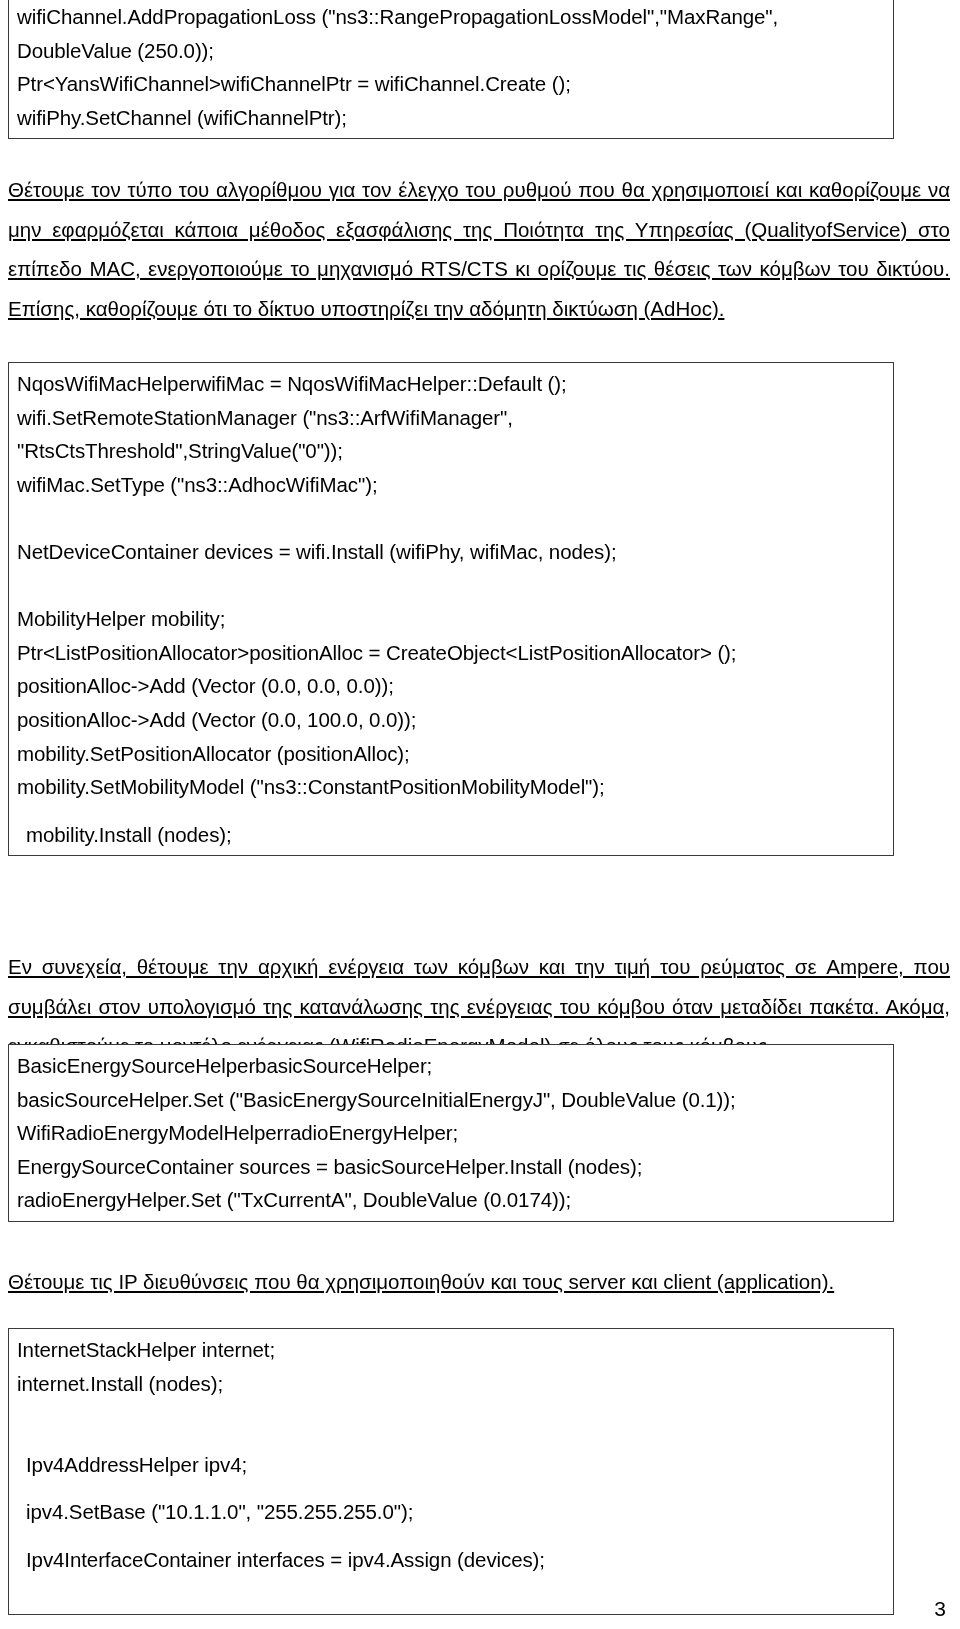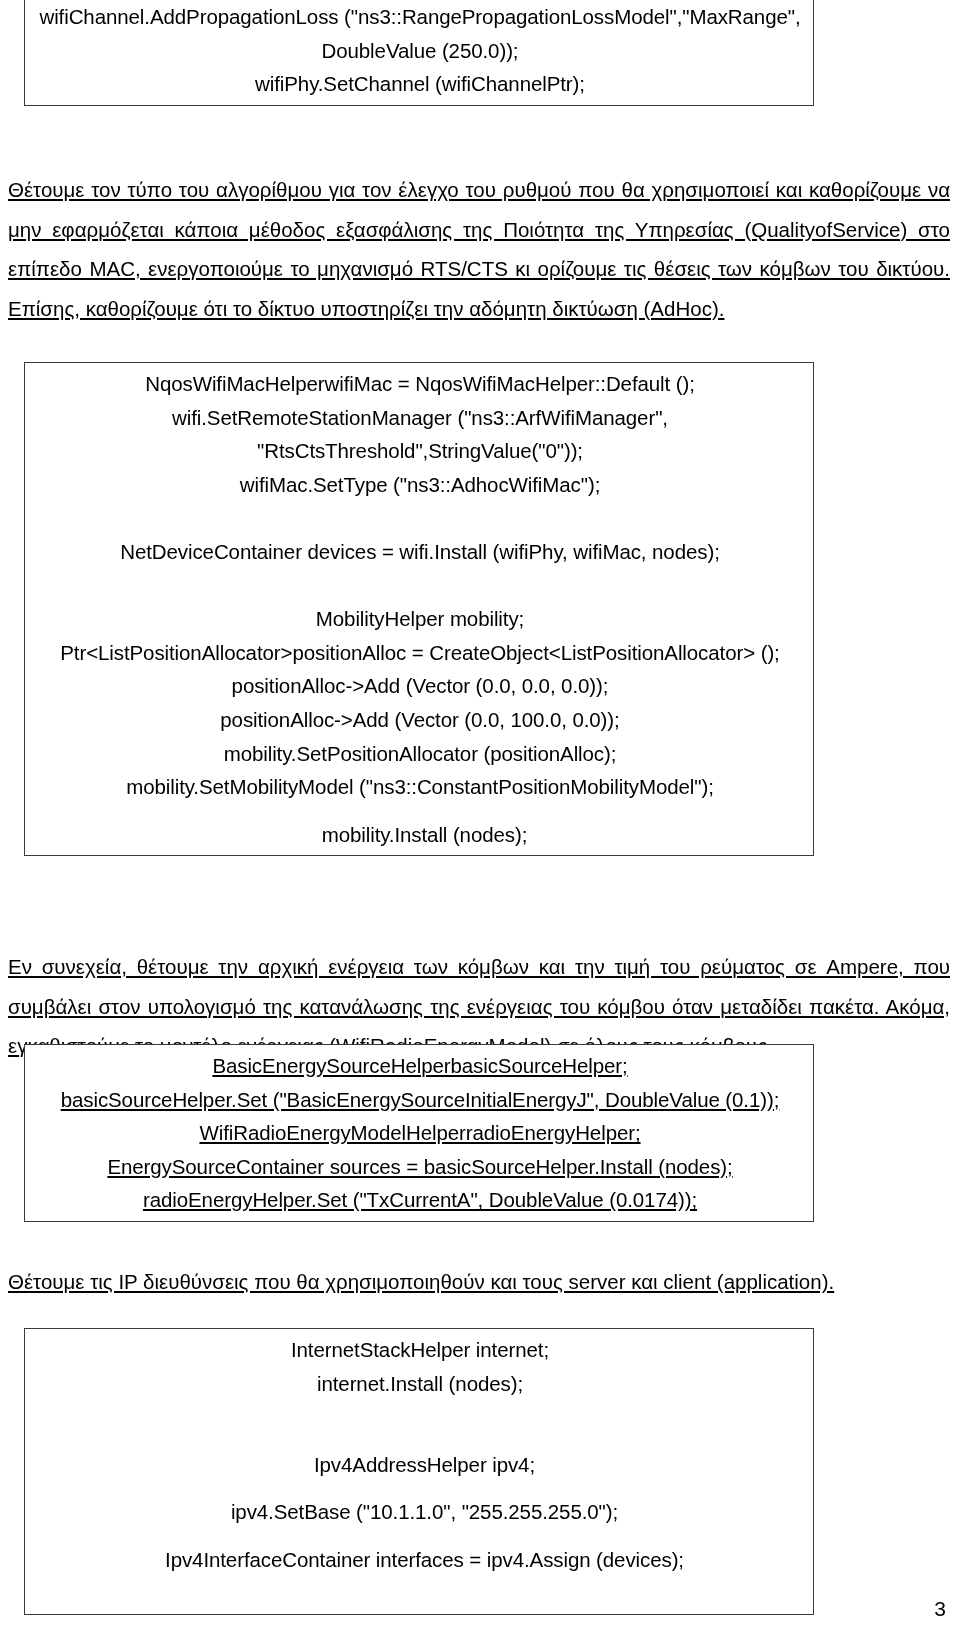--- a/index.html
+++ b/index.html
@@ -18,27 +18,26 @@
   .page {
     position: relative;
     width: 960px;
     height: 1629px;
     box-sizing: border-box;
   }
 
   
   .codebox {
     position: absolute;
-    left: 24px;
-    width: 790px;
+    left: 8px;
+    width: 886px;
     box-sizing: border-box;
     border: 1.5px solid #3a3a3a;
     background: #ffffff;
     padding: 4px 6px 4px 8px;
-    text-align: center;
   }
   .codebox.clipped-top {
     border-top: none;
     padding-top: 0;
   }
   .code-line {
     font-family: "Liberation Sans", sans-serif;
     font-size: 20.5px;
     line-height: 33.6px;
     white-space: pre;
@@ -81,41 +80,42 @@
   }
 </style>
 </head>
 <body>
 
 <div class="page">
   <div id="content-root">
       <div class="codebox clipped-top" style="top: 0px;">
         <div class="code-line">wifiChannel.AddPropagationLoss ("ns3::RangePropagationLossModel","MaxRange",</div>
         <div class="code-line">DoubleValue (250.0));</div>
+        <div class="code-line">Ptr&lt;YansWifiChannel&gt;wifiChannelPtr = wifiChannel.Create ();</div>
         <div class="code-line">wifiPhy.SetChannel (wifiChannelPtr);</div>
       </div>
       <div class="para" style="top: 170px;">Θέτουμε τον τύπο του αλγορίθμου για τον έλεγχο του ρυθμού που θα χρησιμοποιεί και καθορίζουμε να μην εφαρμόζεται κάποια μέθοδος εξασφάλισης της Ποιότητα της Υπηρεσίας (QualityofService) στο επίπεδο MAC, ενεργοποιούμε το μηχανισμό RTS/CTS κι ορίζουμε τις θέσεις των κόμβων του δικτύου. Επίσης, καθορίζουμε ότι το δίκτυο υποστηρίζει την αδόμητη δικτύωση (AdHoc).</div>
       <div class="codebox" style="top: 362px;">
         <div class="code-line">NqosWifiMacHelperwifiMac = NqosWifiMacHelper::Default ();</div>
         <div class="code-line">wifi.SetRemoteStationManager ("ns3::ArfWifiManager",</div>
         <div class="code-line">"RtsCtsThreshold",StringValue("0"));</div>
         <div class="code-line">wifiMac.SetType ("ns3::AdhocWifiMac");</div>
         <div class="code-line blank">&nbsp;</div>
         <div class="code-line">NetDeviceContainer devices = wifi.Install (wifiPhy, wifiMac, nodes);</div>
         <div class="code-line blank">&nbsp;</div>
         <div class="code-line">MobilityHelper mobility;</div>
         <div class="code-line">Ptr&lt;ListPositionAllocator&gt;positionAlloc = CreateObject&lt;ListPositionAllocator&gt; ();</div>
         <div class="code-line">positionAlloc-&gt;Add (Vector (0.0, 0.0, 0.0));</div>
         <div class="code-line">positionAlloc-&gt;Add (Vector (0.0, 100.0, 0.0));</div>
         <div class="code-line">mobility.SetPositionAllocator (positionAlloc);</div>
         <div class="code-line">mobility.SetMobilityModel ("ns3::ConstantPositionMobilityModel");</div>
         <div class="code-line indent">mobility.Install (nodes);</div>
       </div>
       <div class="para" style="top: 904px; margin-top: 43px;">Εν συνεχεία, θέτουμε την αρχική ενέργεια των κόμβων και την τιμή του ρεύματος σε Ampere, που συμβάλει στον υπολογισμό της κατανάλωσης της ενέργειας του κόμβου όταν μεταδίδει πακέτα. Ακόμα, εγκαθιστούμε το μοντέλο ενέργειας (WifiRadioEnergyModel) σε όλους τους κόμβους.</div>
-      <div class="codebox" style="top: 1044px; text-decoration: underline;">
+      <div class="codebox" style="top: 1044px;">
         <div class="code-line">BasicEnergySourceHelperbasicSourceHelper;</div>
         <div class="code-line">basicSourceHelper.Set ("BasicEnergySourceInitialEnergyJ", DoubleValue (0.1));</div>
         <div class="code-line">WifiRadioEnergyModelHelperradioEnergyHelper;</div>
         <div class="code-line">EnergySourceContainer sources = basicSourceHelper.Install (nodes);</div>
         <div class="code-line">radioEnergyHelper.Set ("TxCurrentA", DoubleValue (0.0174));</div>
       </div>
       <div class="para noj" style="top: 1262px;">Θέτουμε τις IP διευθύνσεις που θα χρησιμοποιηθούν και τους server και client (application).</div>
       <div class="codebox" style="top: 1328px;">
         <div class="code-line">InternetStackHelper internet;</div>
         <div class="code-line">internet.Install (nodes);</div>

